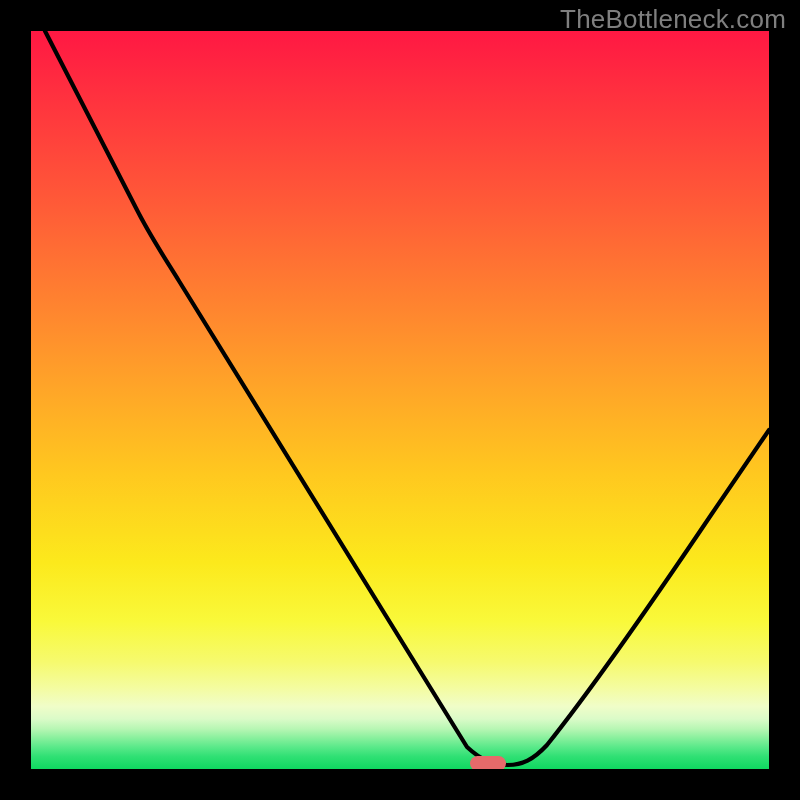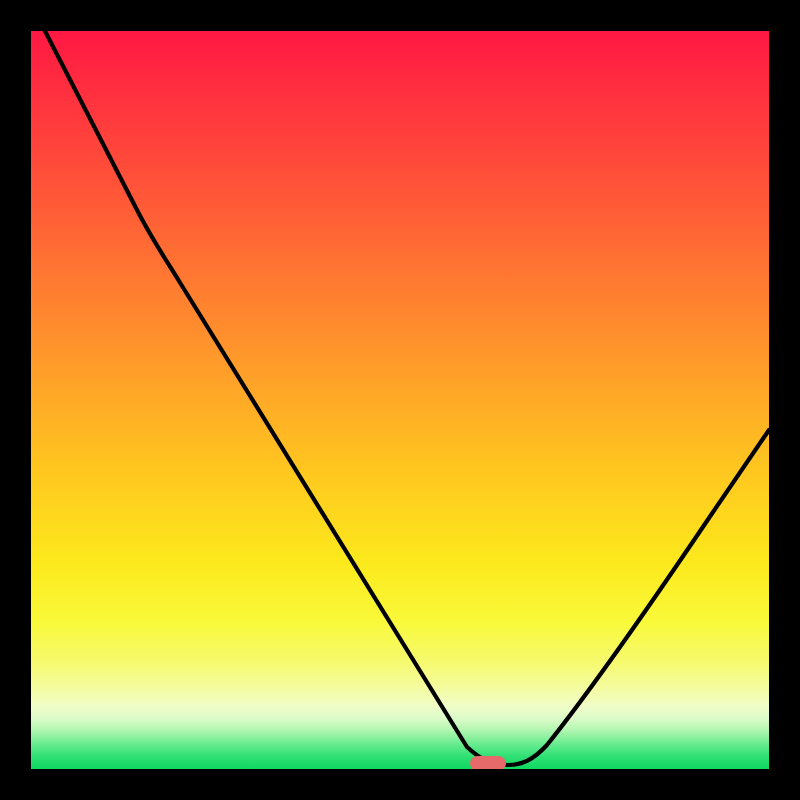--- a/index.html
+++ b/index.html
@@ -69,20 +69,21 @@
     position: absolute;
     background: #e66a6a;
     border-radius: 9px;
   }
 </style>
 </head>
 <body>
 
 <div class="frame">
 
+  <div class="watermark">TheBottleneck.com</div>
 
   <div class="plot-area">
     <div class="gradient"></div>
 
     <svg class="curve" viewBox="0 0 738 738" preserveAspectRatio="none">
       <path fill="none" stroke="#000" stroke-width="4.2" stroke-linecap="round" d="M 14 0 L 105 177 C 118 203 130 221 148 250 L 436 716 C 450 729 462 734 477 734 C 491 734 502 729 516 714 C 560 659 620 573 680 484 C 712 437 738 399 738 399"></path>
     </svg>
 
     <div class="marker" id="optimal-marker" style="left: 438.822px; top: 724.596px; width: 36px; height: 15px;"></div>
   </div>

